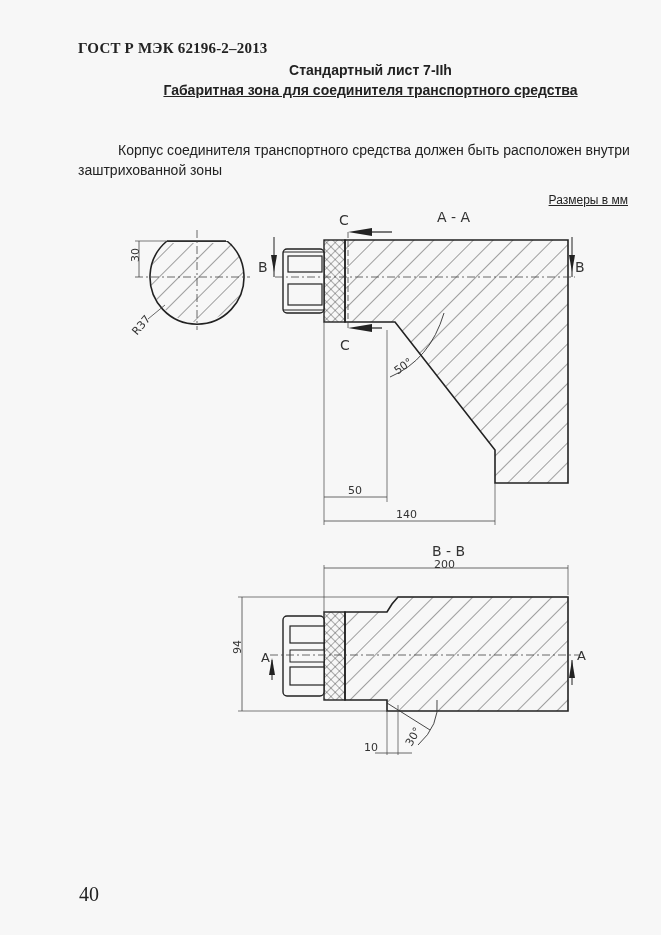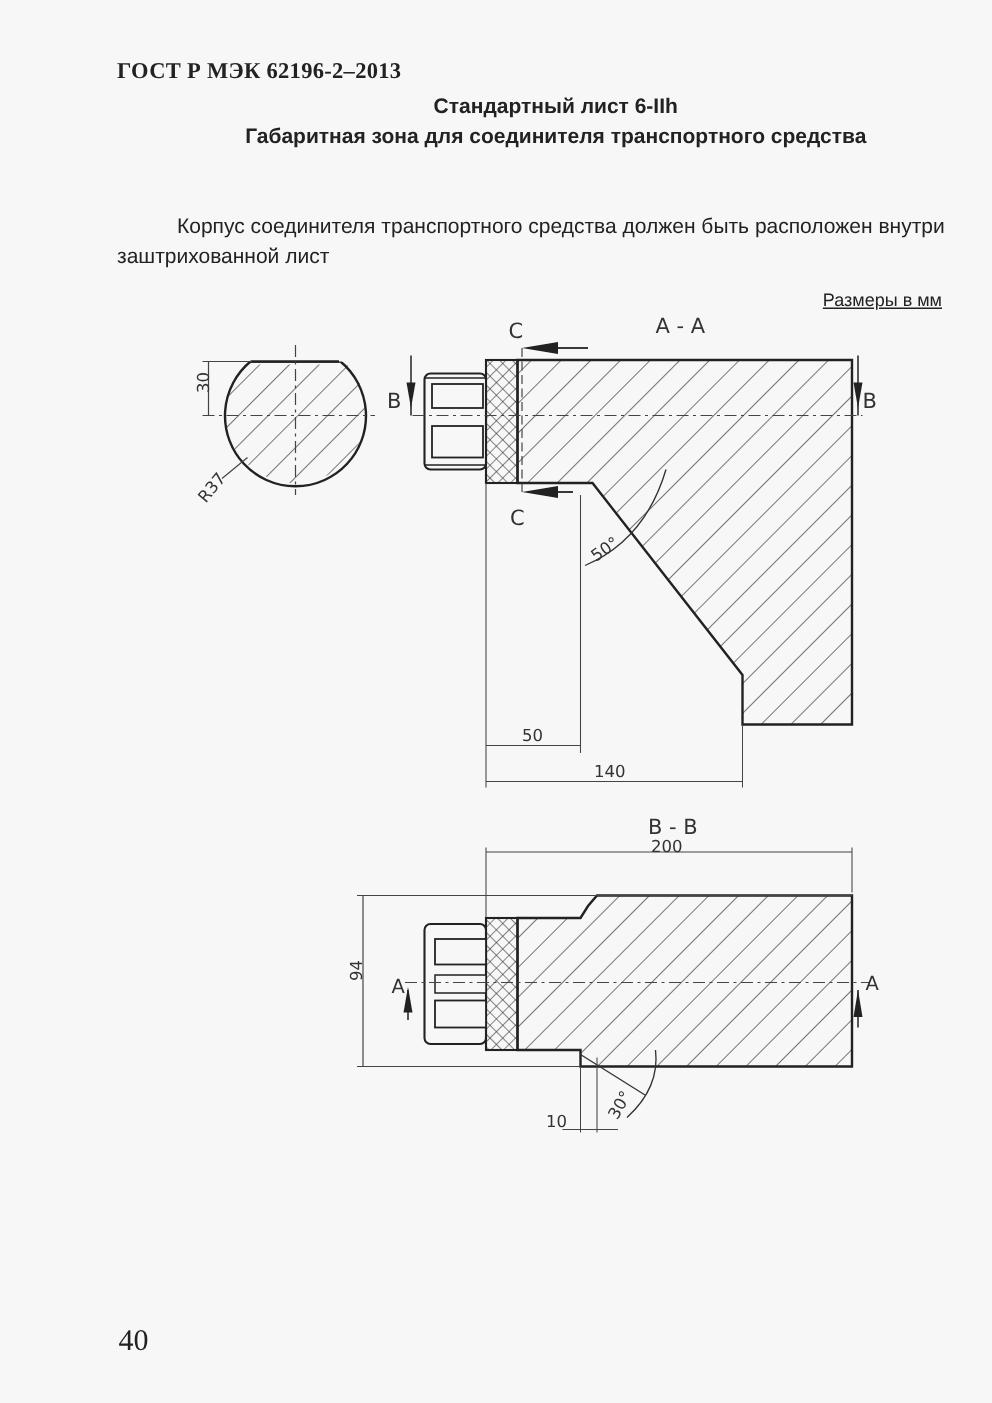--- a/index.html
+++ b/index.html
@@ -1,32 +1,32 @@
 <!DOCTYPE html>
 <html><head>
 <meta charset="utf-8">
 <style>
   html, body { margin:0; padding:0; }
   body { width:661px; height:935px; background:#f7f7f7; position:relative; overflow:hidden; font-family:"Liberation Sans", sans-serif; color:#222; }
   .std { position:absolute; left:78px; top:40px; font-family:"Liberation Serif", serif; font-weight:bold; font-size:15px; letter-spacing:0.2px; }
   .t1 { position:absolute; left:0; width:661px; top:62px; text-align:center; font-weight:bold; font-size:14px; padding-left:80px; box-sizing:border-box; }
-  .t2 { position:absolute; left:0; width:661px; top:82px; text-align:center; font-weight:bold; font-size:14px; padding-left:80px; box-sizing:border-box; }
+  .t2 { position:absolute; left:0; width:661px; top:82px; text-align:center; font-weight:bold; font-size:14px; padding-left:80px; box-sizing:border-box;text-decoration:underline; }
   .para { position:absolute; left:78px; top:140px; width:552px; font-size:14px; line-height:20px; text-indent:40px; }
   .units { position:absolute; right:33px; top:193px; font-size:12px;text-decoration:underline; }
   .pg { position:absolute; left:79px; top:883px; font-family:"Liberation Serif", serif; font-size:20px; }
   svg { position:absolute; left:0; top:0; }
   .lbl { font-family:"DejaVu Sans", sans-serif; fill:#333; }
 </style>
 </head>
 <body>
 
 <div class="std">ГОСТ Р МЭК 62196-2–2013</div>
-<div class="t1">Стандартный лист 6-IIh</div>
+<div class="t1">Стандартный лист 7-IIh</div>
 <div class="t2">Габаритная зона для соединителя транспортного средства</div>
-<div class="para">Корпус соединителя транспортного средства должен быть расположен внутри заштрихованной лист</div>
+<div class="para">Корпус соединителя транспортного средства должен быть расположен внутри заштрихованной зоны</div>
 <div class="units">Размеры в мм</div>
 
 <svg width="661" height="935" viewBox="0 0 661 935">
   <defs>
     <pattern id="hatch" patternUnits="userSpaceOnUse" width="14" height="14" patternTransform="rotate(45)">
       <line x1="0" y1="0" x2="0" y2="14" stroke="#333" stroke-width="0.9"></line>
     </pattern>
     <pattern id="xhatch" patternUnits="userSpaceOnUse" width="6" height="6" patternTransform="rotate(45)">
       <line x1="0" y1="0" x2="0" y2="6" stroke="#333" stroke-width="0.8"></line>
       <line x1="0" y1="0" x2="6" y2="0" stroke="#333" stroke-width="0.8"></line>

